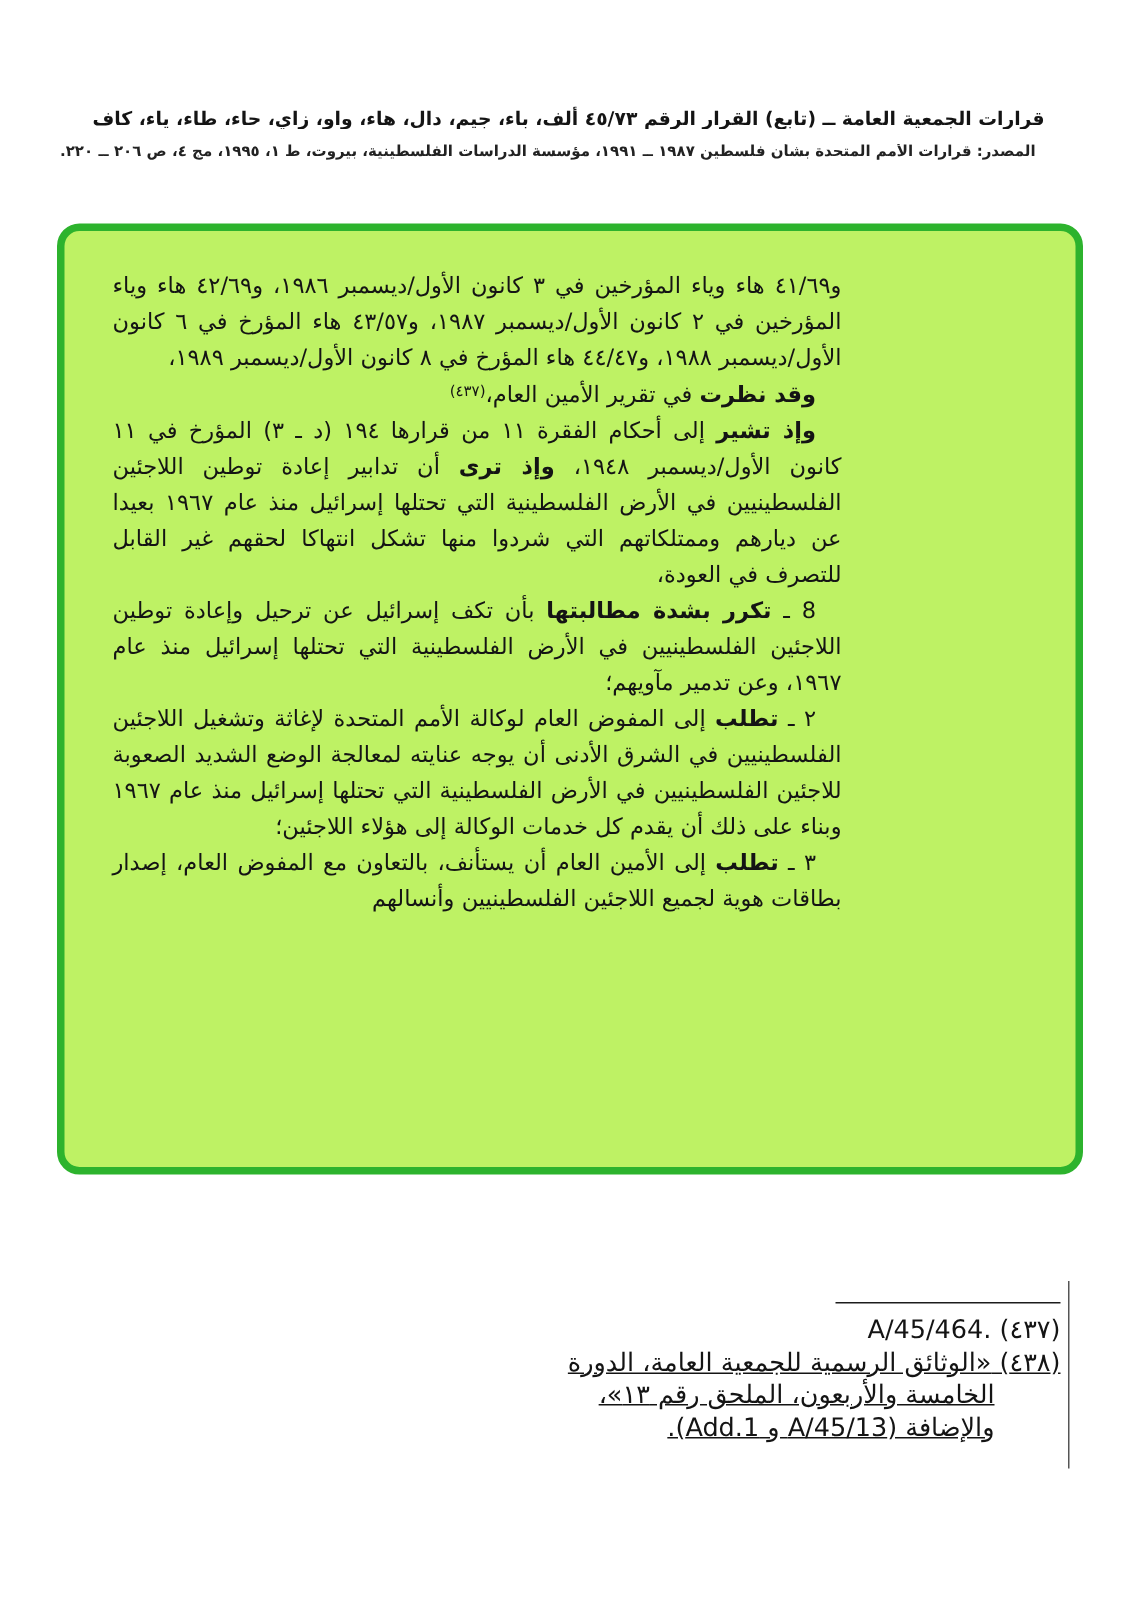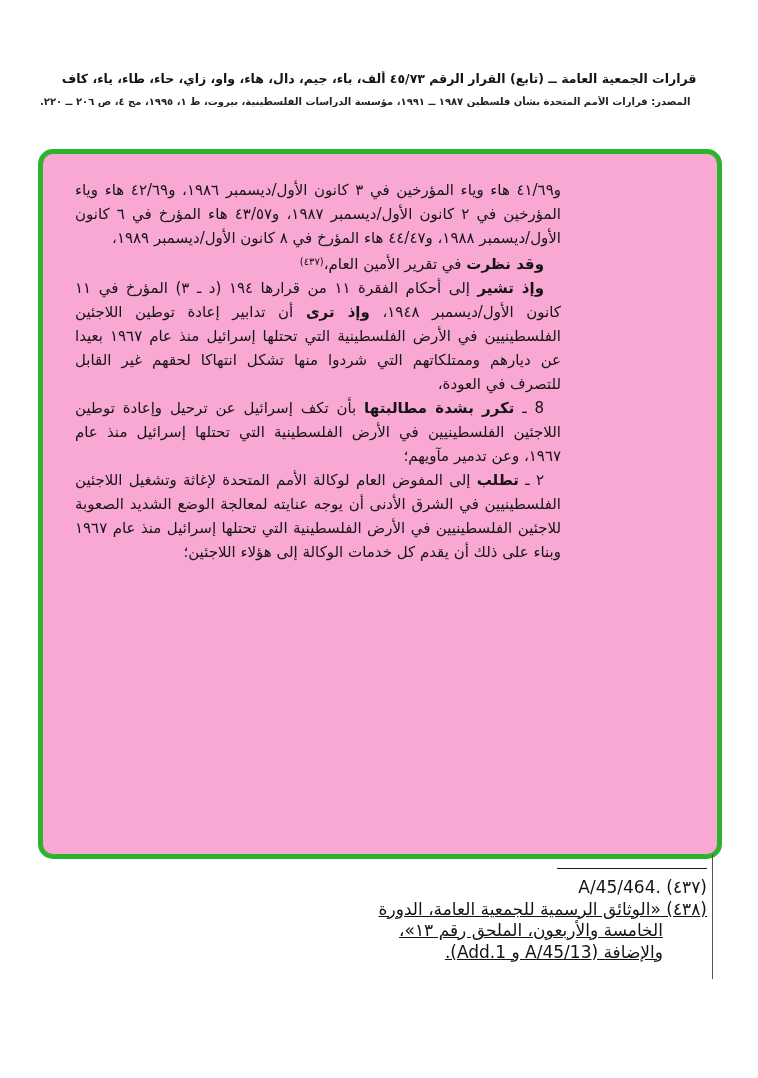--- a/index.html
+++ b/index.html
@@ -28,24 +28,24 @@
   .header-source {
     position: absolute; top: 96px; left: 40px; right: 40px;
     direction: rtl; text-align: left;
     font-size: 10px; font-weight: 700; color: #222;
     white-space: nowrap; overflow: hidden;
   }
 
   
   .green-box {
     position: absolute; left: 38px; top: 149px;
-    width: 684px; height: 710px;
+    width: 684px; height: 634px;
     border: 5px solid var(--highlight-border, #2db32d);
     border-radius: 15px;
-    background: #f9a8d4;
+    background: #bef264;
   }
 
   
   .main-text {
     position: absolute; left: 32px; top: 24px; width: 486px;
     direction: rtl; text-align: justify;
     font-size: 15px; line-height: 24px;
     color: var(--ink, #141414);
   }
   .para { margin: 0; text-indent: 17px; }
@@ -96,20 +96,21 @@
       <p class="para"><span class="b">وقد نظرت</span><span class="r"> في تقرير الأمين العام،</span><span class="fnref">(٤٣٧)</span></p>
 
 
       <p class="para"><span class="b">وإذ تشير</span><span class="r"> إلى أحكام الفقرة ١١ من قرارها ١٩٤ (د ـ ٣) المؤرخ في ١١ كانون الأول/ديسمبر ١٩٤٨، </span><span class="b">وإذ ترى</span><span class="r"> أن تدابير إعادة توطين اللاجئين الفلسطينيين في الأرض الفلسطينية التي تحتلها إسرائيل منذ عام ١٩٦٧ بعيدا عن ديارهم وممتلكاتهم التي شردوا منها تشكل انتهاكا لحقهم غير القابل للتصرف في العودة،</span></p>
 
 
       <p class="para"><span class="r">8 ـ </span><span class="b">تكرر بشدة مطالبتها</span><span class="r"> بأن تكف إسرائيل عن ترحيل وإعادة توطين اللاجئين الفلسطينيين في الأرض الفلسطينية التي تحتلها إسرائيل منذ عام ١٩٦٧، وعن تدمير مآويهم؛</span></p>
 
       <p class="para"><span class="r">٢ ـ </span><span class="b">تطلب</span><span class="r"> إلى المفوض العام لوكالة الأمم المتحدة لإغاثة وتشغيل اللاجئين الفلسطينيين في الشرق الأدنى أن يوجه عنايته لمعالجة الوضع الشديد الصعوبة للاجئين الفلسطينيين في الأرض الفلسطينية التي تحتلها إسرائيل منذ عام ١٩٦٧ وبناء على ذلك أن يقدم كل خدمات الوكالة إلى هؤلاء اللاجئين؛</span></p>
 
+      <p class="para"><span class="r">٣ ـ </span><span class="b">تطلب</span><span class="r"> إلى الأمين العام أن يستأنف، بالتعاون مع المفوض العام، إصدار بطاقات هوية لجميع اللاجئين الفلسطينيين وأنسالهم</span></p>
     </div>
 
     <div class="scan-line"></div>
 
     <div class="footnotes" dir="rtl">
       <div class="fn-rule"></div>
       <p class="fn"><span class="r">(٤٣٧) </span><span class="latin" dir="ltr">A/45/464.</span></p>
       <p class="fn hang"><span class="r">(٤٣٨) </span><span class="r">«الوثائق الرسمية للجمعية العامة، الدورة الخامسة والأربعون، الملحق رقم ١٣»، والإضافة (A/45/13 و Add.1).</span></p>
     </div>
 

